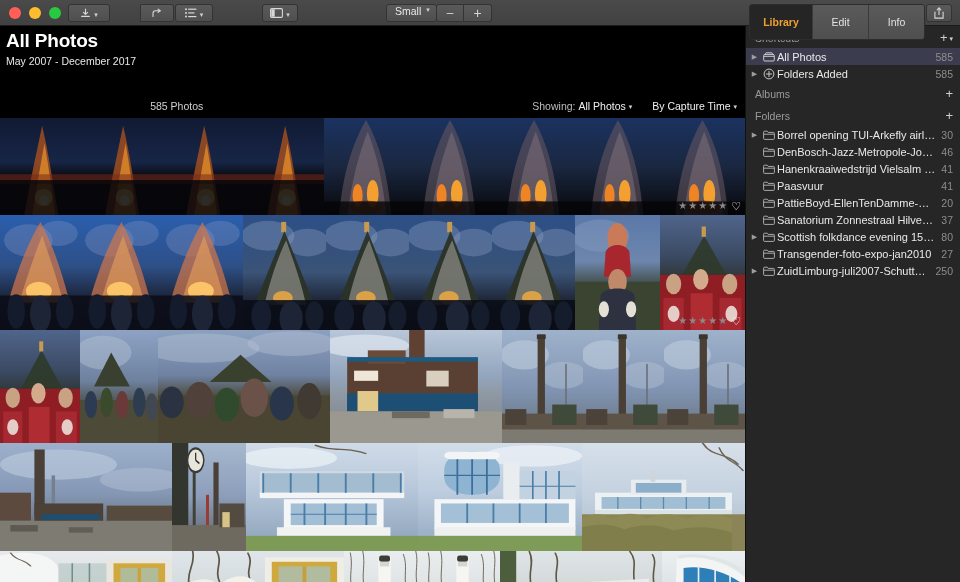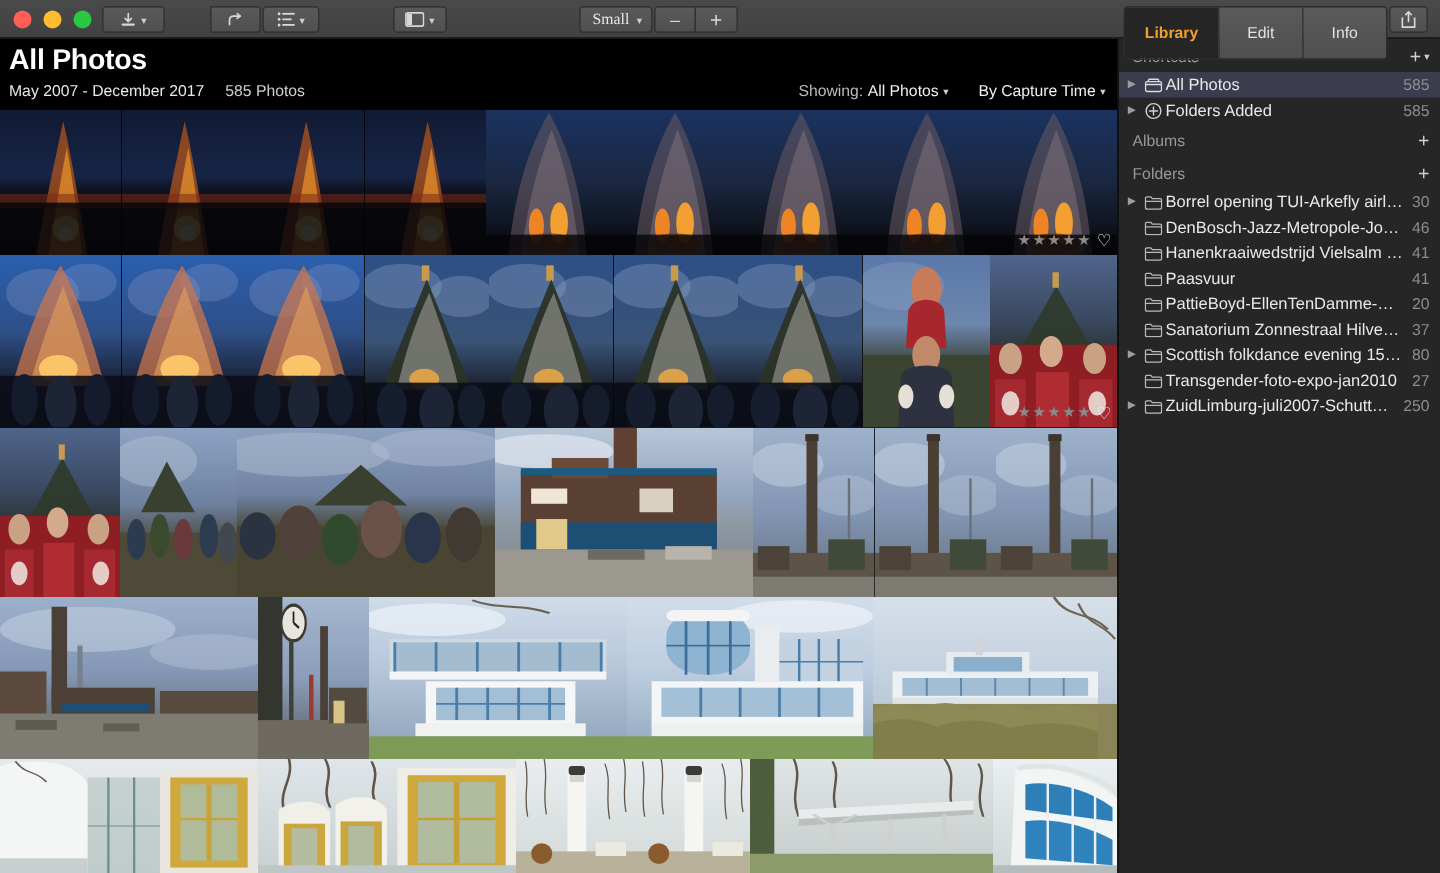--- a/index.html
+++ b/index.html
@@ -46,35 +46,35 @@
   }
   .seg .sbtn {
     padding:0 12px; height:34px; display:flex; align-items:center;
     font-size:10.5px; background:linear-gradient(#5a5a5a,#4f4f4f);
     border-left:1px solid #3a3a3a; color:#e2e2e2;
   }
   .seg .sbtn:first-child { border-left:none; }
   .seg .sbtn.active { background:#252525; color:#f0a030; font-weight:bold; }
 
   .smallsel {
-    height:18px; padding:0 6px 0 8px; display:flex; align-items:center; gap:5px;
+    height:18px; padding:0 6px 0 8px; display:flex; gap:5px;
     background:linear-gradient(#5a5a5a,#4f4f4f); border:1px solid #333;
-    border-radius:3px; font-size:10.5px; color:#e8e8e8;font-family:Liberation Serif, serif;
+    border-radius:3px; font-size:10.5px; color:#e8e8e8;
   }
 
   
   .body { flex:1; display:flex; min-height:0; background:#000; }
   .main { flex:1; min-width:0; background:#000; display:flex; flex-direction:column; overflow:hidden; }
 
   
   .hdr { position:relative; padding:5px 0 6px 6px; flex:0 0 auto; }
   .hdr h1 { font-size:19px; font-weight:bold; letter-spacing:-0.2px; color:#fff; line-height:1.1; }
   .hdr .sub { margin-top:3px; font-size:10.5px; color:#dcdcdc; display:flex; gap:14px; }
   .hdr .sub .range { font-weight:normal; color:#e8e8e8; }
-  .hdr .sub .count { color:#cfcfcf; }
+  .hdr .sub .count { color:#cfcfcf;margin-top:45px; }
   .hdr-right {
     position:absolute; right:8px; bottom:6px;
     display:flex; gap:20px; font-size:10.5px; color:#d8d8d8; align-items:center;
   }
   .hdr-right .lbl { color:#bdbdbd; }
   .hdr-right .val { color:#f0f0f0; }
   .pop { display:flex; align-items:center; gap:3px; }
 
   
   .grid { flex:1; overflow:hidden; }

